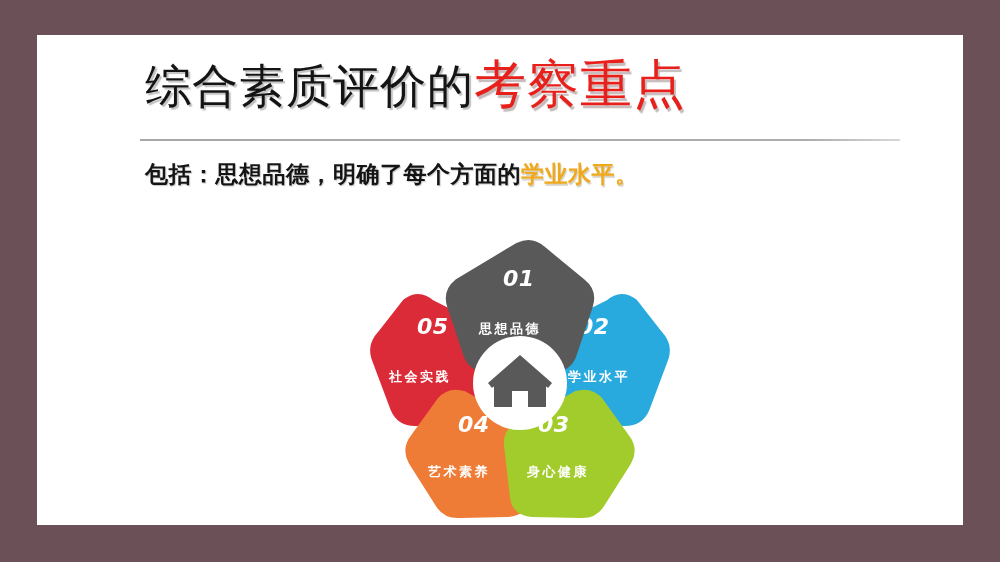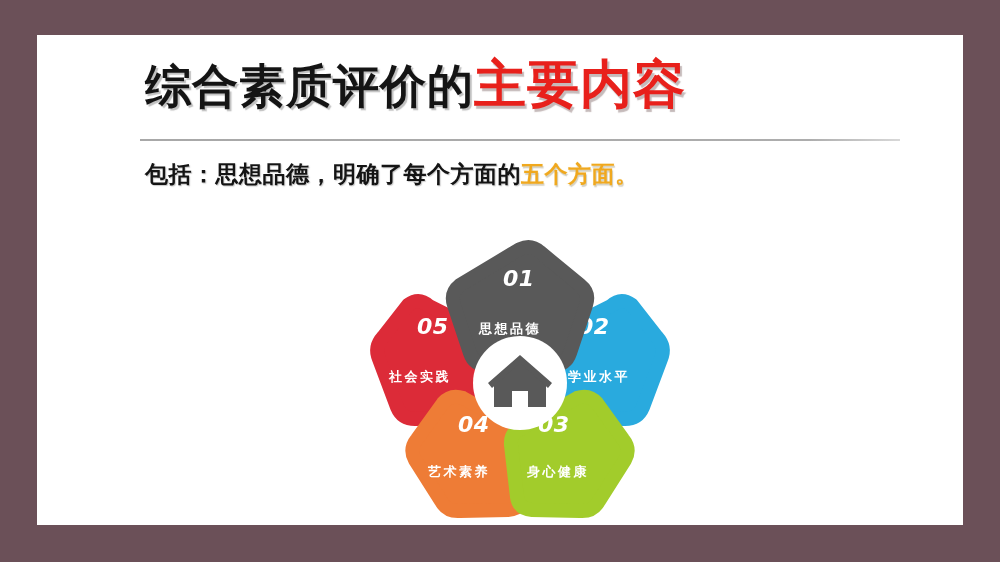--- a/index.html
+++ b/index.html
@@ -26,21 +26,21 @@
 
   
   #title-block {
     position:absolute;
     left:108px; top:22px;
     width:780px;
     white-space:nowrap;
   }
   .title-main, .title-accent {
     font-size:46px;
-    font-weight:bold;
+    font-weight:normal;
     letter-spacing:1px;
     line-height:1.05;
     font-family:"DejaVu Sans", "Liberation Sans", sans-serif;
   }
   .title-main {
     color:#141414;
     text-shadow:2px 2px 1px rgba(140,140,140,0.55);
   }
   .title-accent {
     color:#E8201B;
@@ -102,27 +102,27 @@
     font-weight:600;
   }
 </style>
 </head>
 <body>
 
 <div id="slide-frame">
   <div id="slide-canvas">
 
     <div id="title-block">
-      <span class="title-main">综合素质评价的</span><span class="title-accent">主要内容</span>
+      <span class="title-main">综合素质评价的</span><span class="title-accent">考察重点</span>
     </div>
 
     <div id="title-rule"></div>
 
     <div id="subtitle-block">
-      <span class="subtitle-main">包括：思想品德，明确了每个方面的</span><span class="subtitle-accent">五个方面。</span>
+      <span class="subtitle-main">包括：思想品德，明确了每个方面的</span><span class="subtitle-accent">学业水平。</span>
     </div>
 
     <div id="diagram">
       <svg viewBox="0 0 290 285" xmlns="http://www.w3.org/2000/svg">
 
         <g>
           <path d="M 54 75 Q 44 66 33 74 L 8 106 Q -1 116 4 128 L 22 176 Q 27 188 40 188
                    L 92 187 Q 105 186 108 174 L 121 124 Q 124 112 114 105 Z" fill="#DC2B38" stroke="#DC2B38" stroke-width="14" stroke-linejoin="round"></path>
           <text class="petal-num" x="42" y="103">05</text>
           <text class="petal-label" x="14" y="150">社会实践</text>

